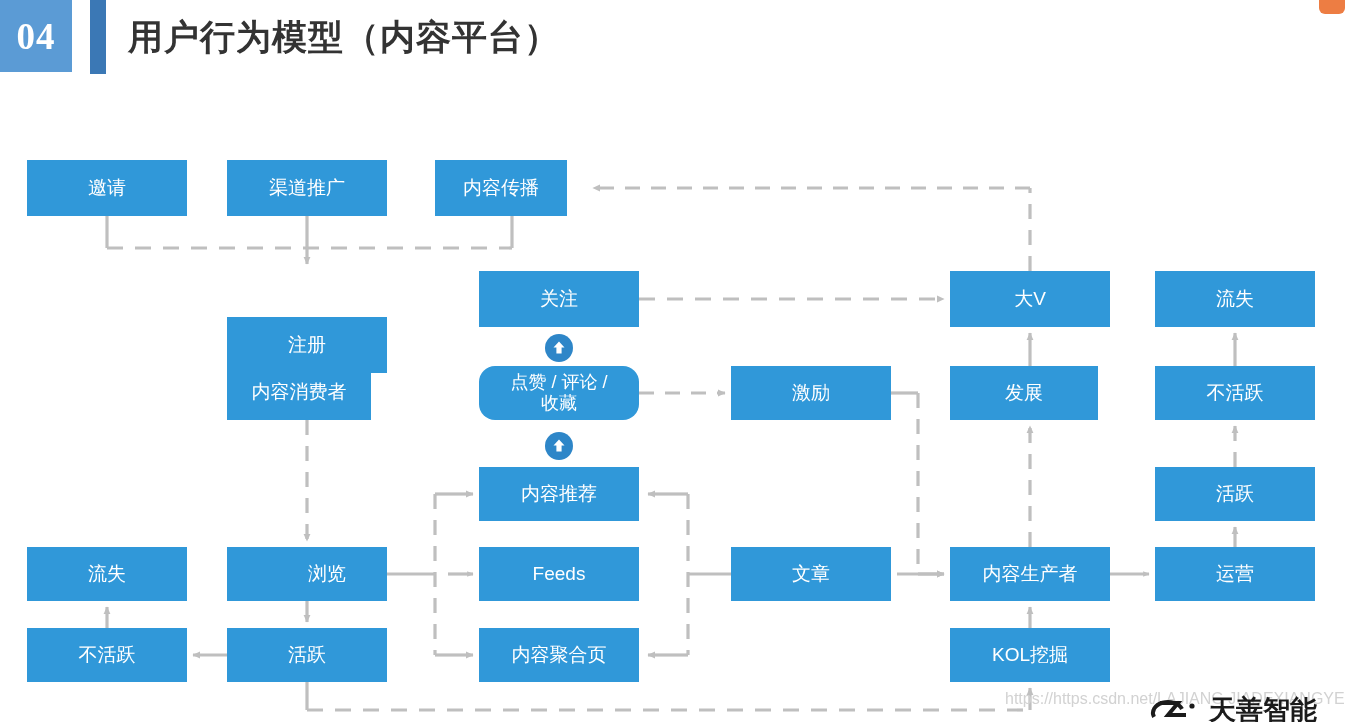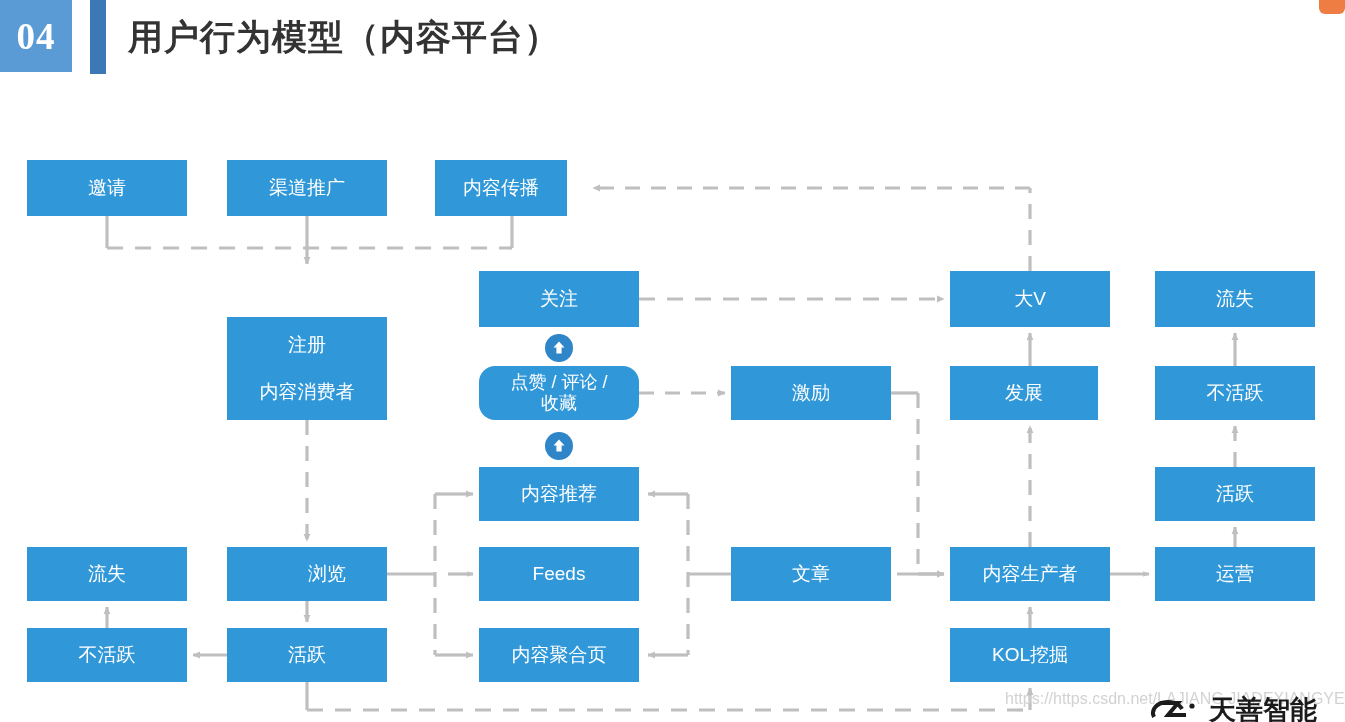--- a/index.html
+++ b/index.html
@@ -130,21 +130,21 @@
       </g>
     </svg>
 
     <div class="node" style="left:27px;top:160px;width:160px;height:56px;">邀请</div>
     <div class="node" style="left:227px;top:160px;width:160px;height:56px;">渠道推广</div>
     <div class="node" style="left:427px;top:160px;width:132px;height:56px;margin-left:8px;">内容传播</div>
     <div class="node" style="left:227px;top:270px;width:160px;height:56px;margin-top:47px;">注册</div>
     <div class="node" style="left:479px;top:271px;width:160px;height:56px;">关注</div>
     <div class="node" style="left:950px;top:271px;width:160px;height:56px;">大V</div>
     <div class="node" style="left:1155px;top:271px;width:160px;height:56px;">流失</div>
-    <div class="node" style="left:227px;top:364px;width:160px;height:56px;">内容消费者</div>
+    <div class="node" style="left:227px;top:364px;width:144px;height:56px;">内容消费者</div>
     <div class="node two-line" style="left:479px;top:366px;width:160px;height:54px;white-space:pre-line;">点赞 / 评论 /
 收藏</div>
     <div class="node" style="left:731px;top:366px;width:160px;height:54px;">激励</div>
     <div class="node" style="left:950px;top:366px;width:148px;height:54px;">发展</div>
     <div class="node" style="left:1155px;top:366px;width:160px;height:54px;">不活跃</div>
     <div class="node" style="left:479px;top:467px;width:160px;height:54px;">内容推荐</div>
     <div class="node" style="left:1155px;top:467px;width:160px;height:54px;">活跃</div>
     <div class="node" style="left:27px;top:547px;width:160px;height:54px;">流失</div>
     <div class="node" style="left:227px;top:547px;width:160px;height:54px;padding-left:44px;">浏览</div>
     <div class="node" style="left:479px;top:547px;width:160px;height:54px;">Feeds</div>

